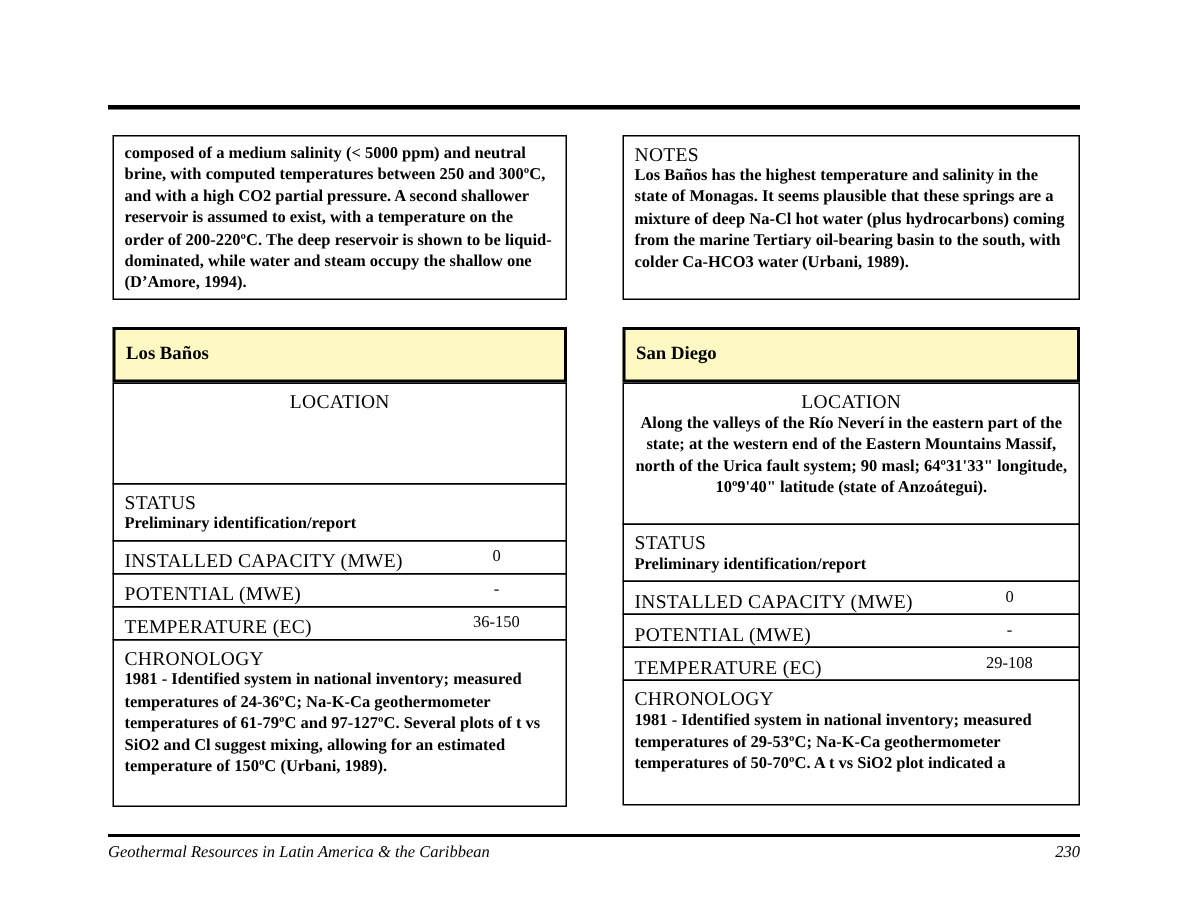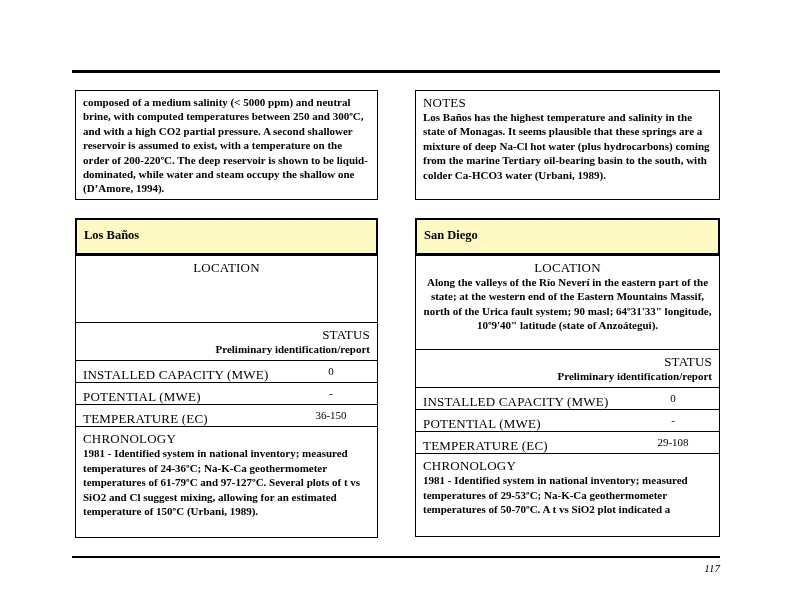--- a/index.html
+++ b/index.html
@@ -27,21 +27,21 @@
   }
   .row {
     box-sizing:border-box; border:1px solid #000; margin-top:-1px;
     padding:4px 7px; position:relative;
   }
   .entry-title + .row { margin-top:0;text-align:center; }
   .section-label { font-size:13px; line-height:15px; letter-spacing:0.2px; }
 
   .loc-left   { min-height:68px; }
   .loc-right  { min-height:95px; }
-  .status-row { min-height:37px;text-align:right; }
+  .status-row { min-height:37px; }
   .metric-row { height:23px; padding-top:4px; }
   .metric-value {
     position:absolute; right:16px; top:4px; width:60px;
     text-align:center; font-size:11px;
   }
   .chron-left  { min-height:112px; }
   .chron-right { min-height:84px; }
 
   .footer-rule { position:absolute; left:72px; top:556px; width:648px; height:2px; background:#000; }
   .footer-left  { position:absolute; left:72px;  top:562px; font-style:italic; font-size:11px; }
@@ -128,15 +128,16 @@
       </div>
 
       <div class="row chron-right">
         <div class="section-label">CHRONOLOGY</div>
         <div class="body-text">1981 - Identified system in national inventory; measured temperatures of 29-53ºC; Na-K-Ca geothermometer temperatures of 50-70ºC.  A t vs SiO2 plot indicated a</div>
       </div>
     </div>
   </section>
 
   <div class="footer-rule"></div>
-  <span class="footer-right">117</span>
+  <span class="footer-left">Geothermal Resources in Latin America &amp; the Caribbean</span>
+  <span class="footer-right">230</span>
 
 </div>
 
 </body></html>

